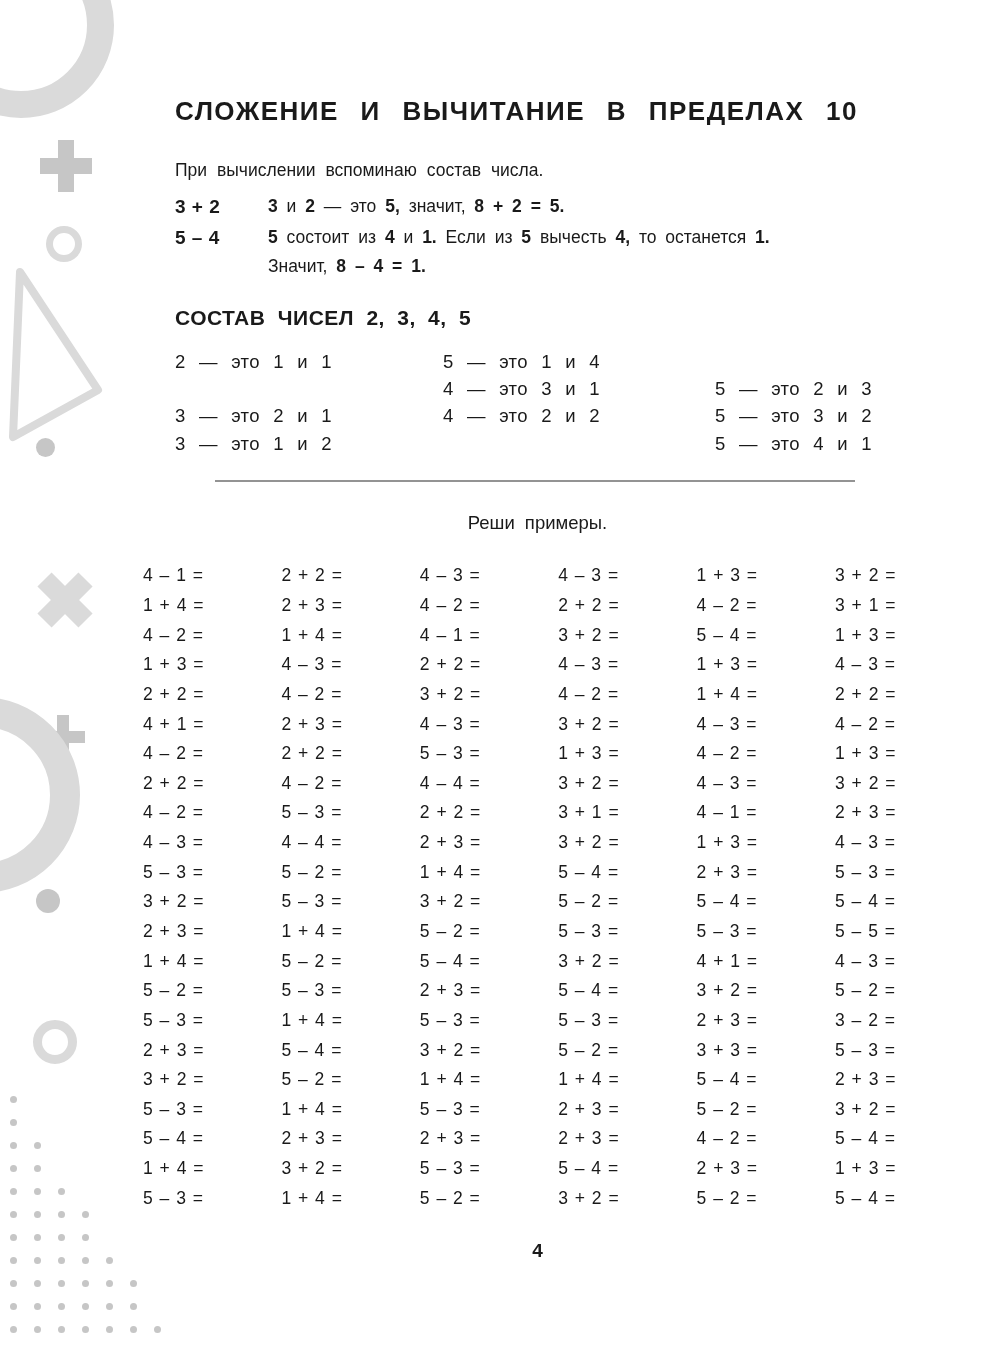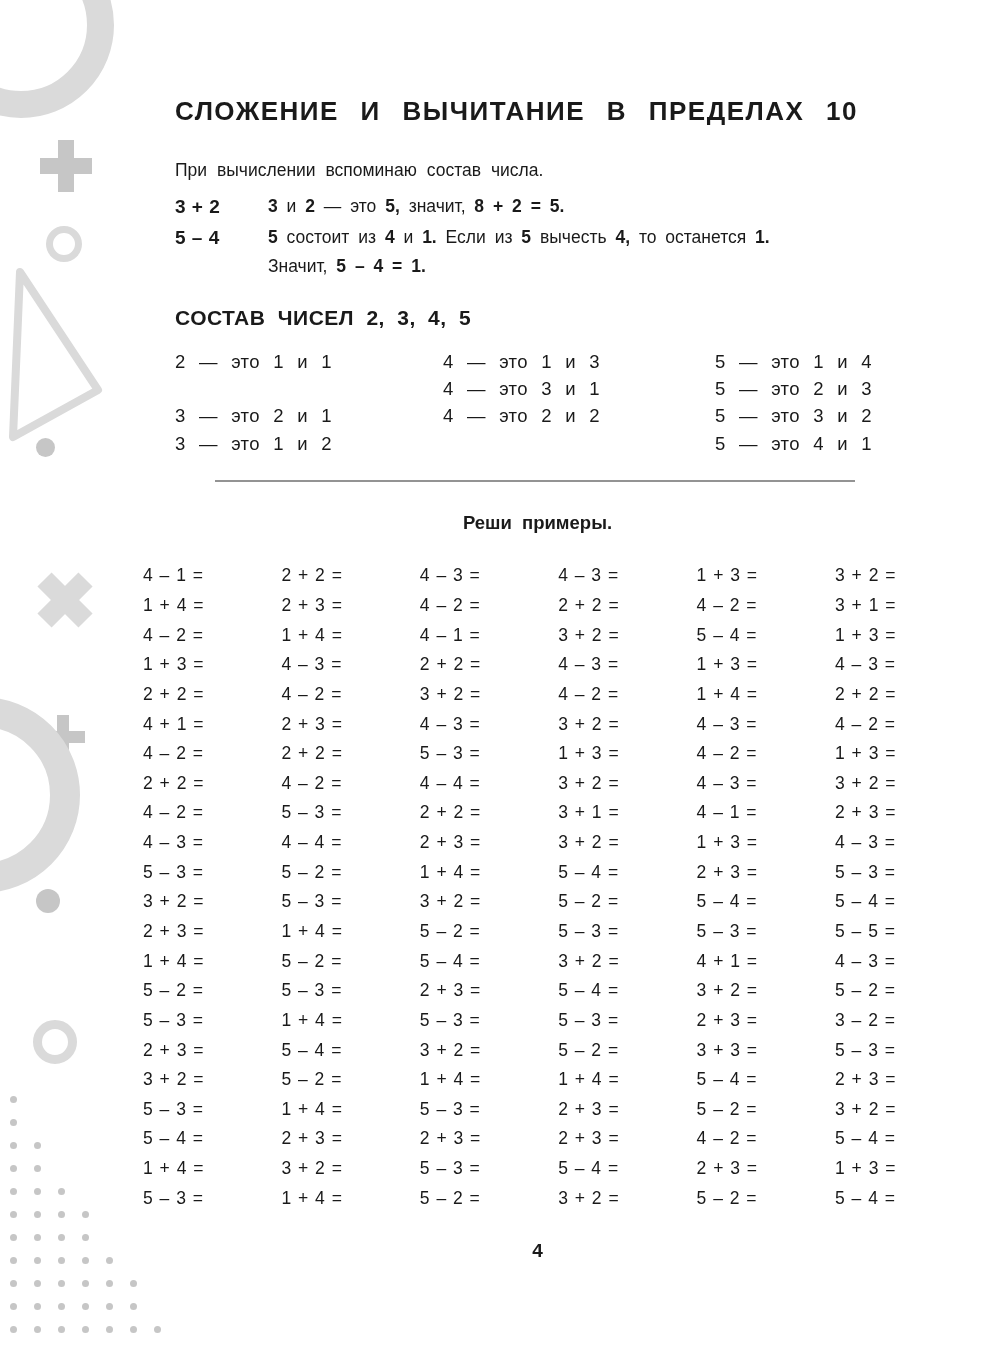--- a/index.html
+++ b/index.html
@@ -62,21 +62,21 @@
   .comp-table{position:absolute;left:175px;top:351px;width:725px}
   .comp-row{display:flex;height:27.2px;align-items:flex-start}
   .comp-cell{font-size:18.5px;word-spacing:8px;letter-spacing:.3px;white-space:nowrap}
   .comp-cell:nth-child(1){width:268px}
   .comp-cell:nth-child(2){width:272px}
   .comp-cell:nth-child(3){flex:1}
 
   .divider{position:absolute;left:215px;top:480px;width:640px;height:1.5px;background:var(--divider-color)}
 
   .ex-heading{position:absolute;left:175px;top:512px;width:725px;margin:0;text-align:center;
-              font-size:18.5px;font-weight:700;word-spacing:5px}
+              font-size:18.5px;font-weight:400;word-spacing:5px}
   .ex-grid{position:absolute;left:143px;top:561px;width:762px}
   .ex-row{display:flex;justify-content:space-between;height:29.65px;align-items:center}
   .ex-cell{width:70px;font-size:17.5px;word-spacing:2px;white-space:nowrap}
 
   .page-number{position:absolute;left:175px;top:1240px;width:725px;text-align:center;
                font-size:19px;font-weight:700}
 </style>
 </head>
 <body>
 
@@ -148,27 +148,26 @@
     </div>
 
   <h1 class="title">СЛОЖЕНИЕ И ВЫЧИТАНИЕ В ПРЕДЕЛАХ 10</h1>
   <p class="intro">При вычислении вспоминаю состав числа.</p>
 
   <div class="ex-label lbl-1">3 + 2</div>
   <div class="ex-line line-1a"><span class="b">3</span><span> и </span><span class="b">2</span><span> — это </span><span class="b">5,</span><span> значит, </span><span class="b">8 + 2 = 5.</span></div>
 
   <div class="ex-label lbl-2">5 – 4</div>
   <div class="ex-line line-2a"><span class="b">5</span><span> состоит из </span><span class="b">4</span><span> и </span><span class="b">1.</span><span> Если из </span><span class="b">5</span><span> вычесть </span><span class="b">4,</span><span> то останется </span><span class="b">1.</span></div>
-  <div class="ex-line line-2b"><span>Значит, </span><span class="b">5 – 4 = 1.</span></div>
+  <div class="ex-line line-2b"><span>Значит, </span><span class="b">8 – 4 = 1.</span></div>
 
   <h2 class="comp-heading">СОСТАВ ЧИСЕЛ 2, 3, 4, 5</h2>
   <div class="comp-table">
       <div class="comp-row">
         <div class="comp-cell">2 — это 1 и 1</div>
-        <div class="comp-cell">4 — это 1 и 3</div>
         <div class="comp-cell">5 — это 1 и 4</div>
       </div>
       <div class="comp-row">
         <div class="comp-cell"></div>
         <div class="comp-cell">4 — это 3 и 1</div>
         <div class="comp-cell">5 — это 2 и 3</div>
       </div>
       <div class="comp-row">
         <div class="comp-cell">3 — это 2 и 1</div>
         <div class="comp-cell">4 — это 2 и 2</div>

